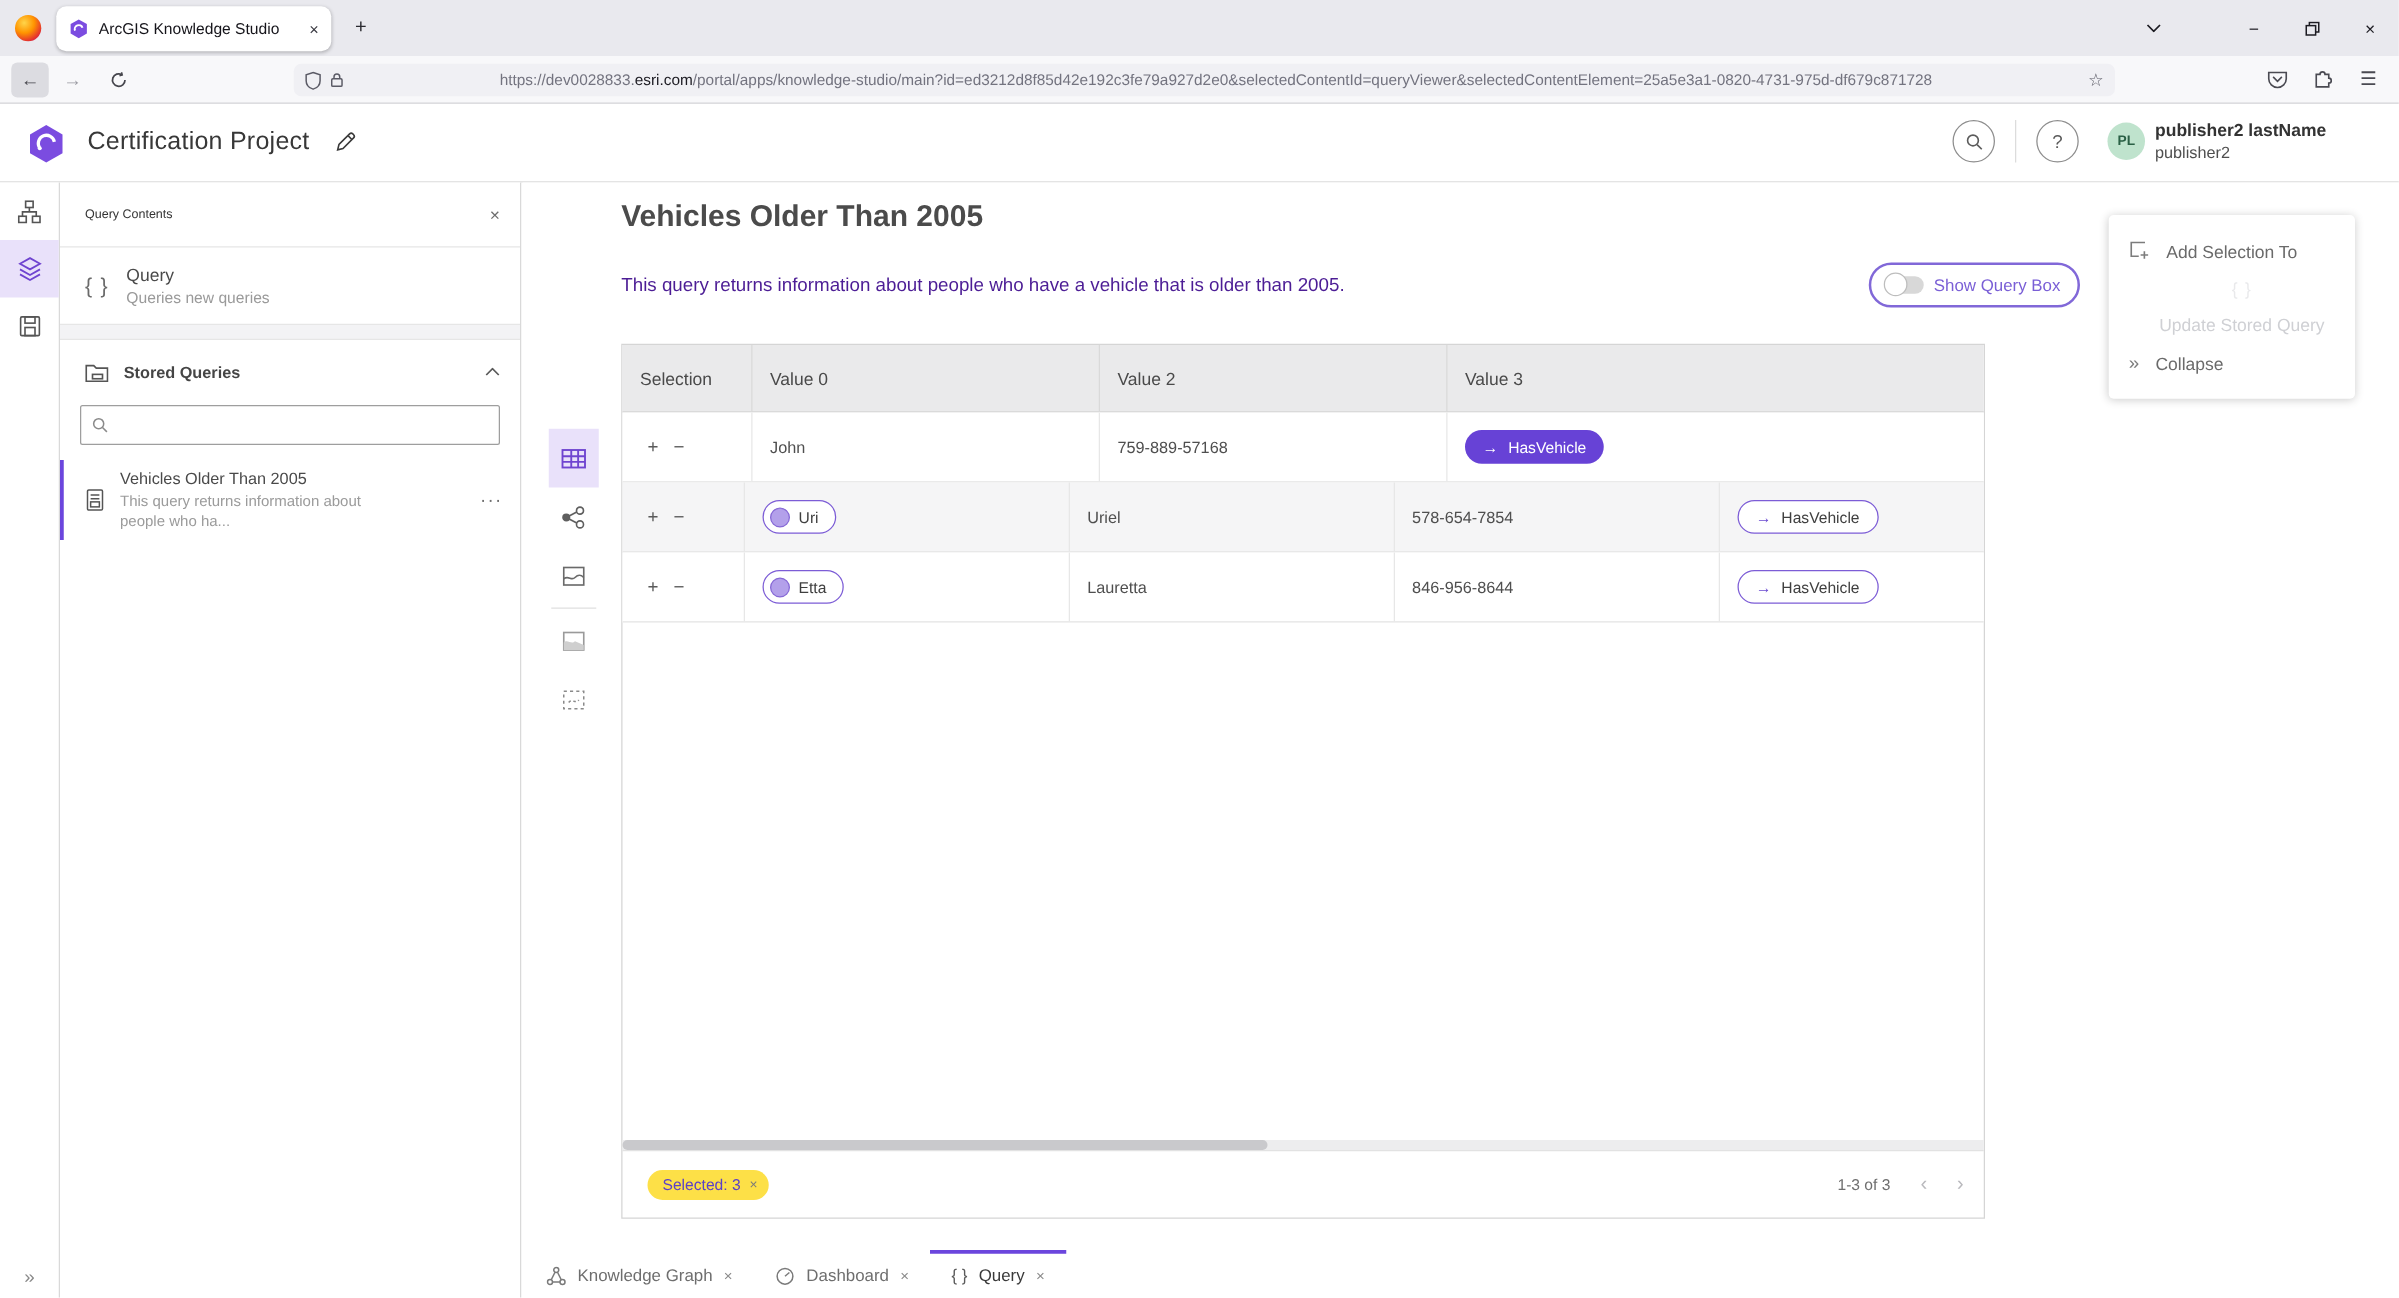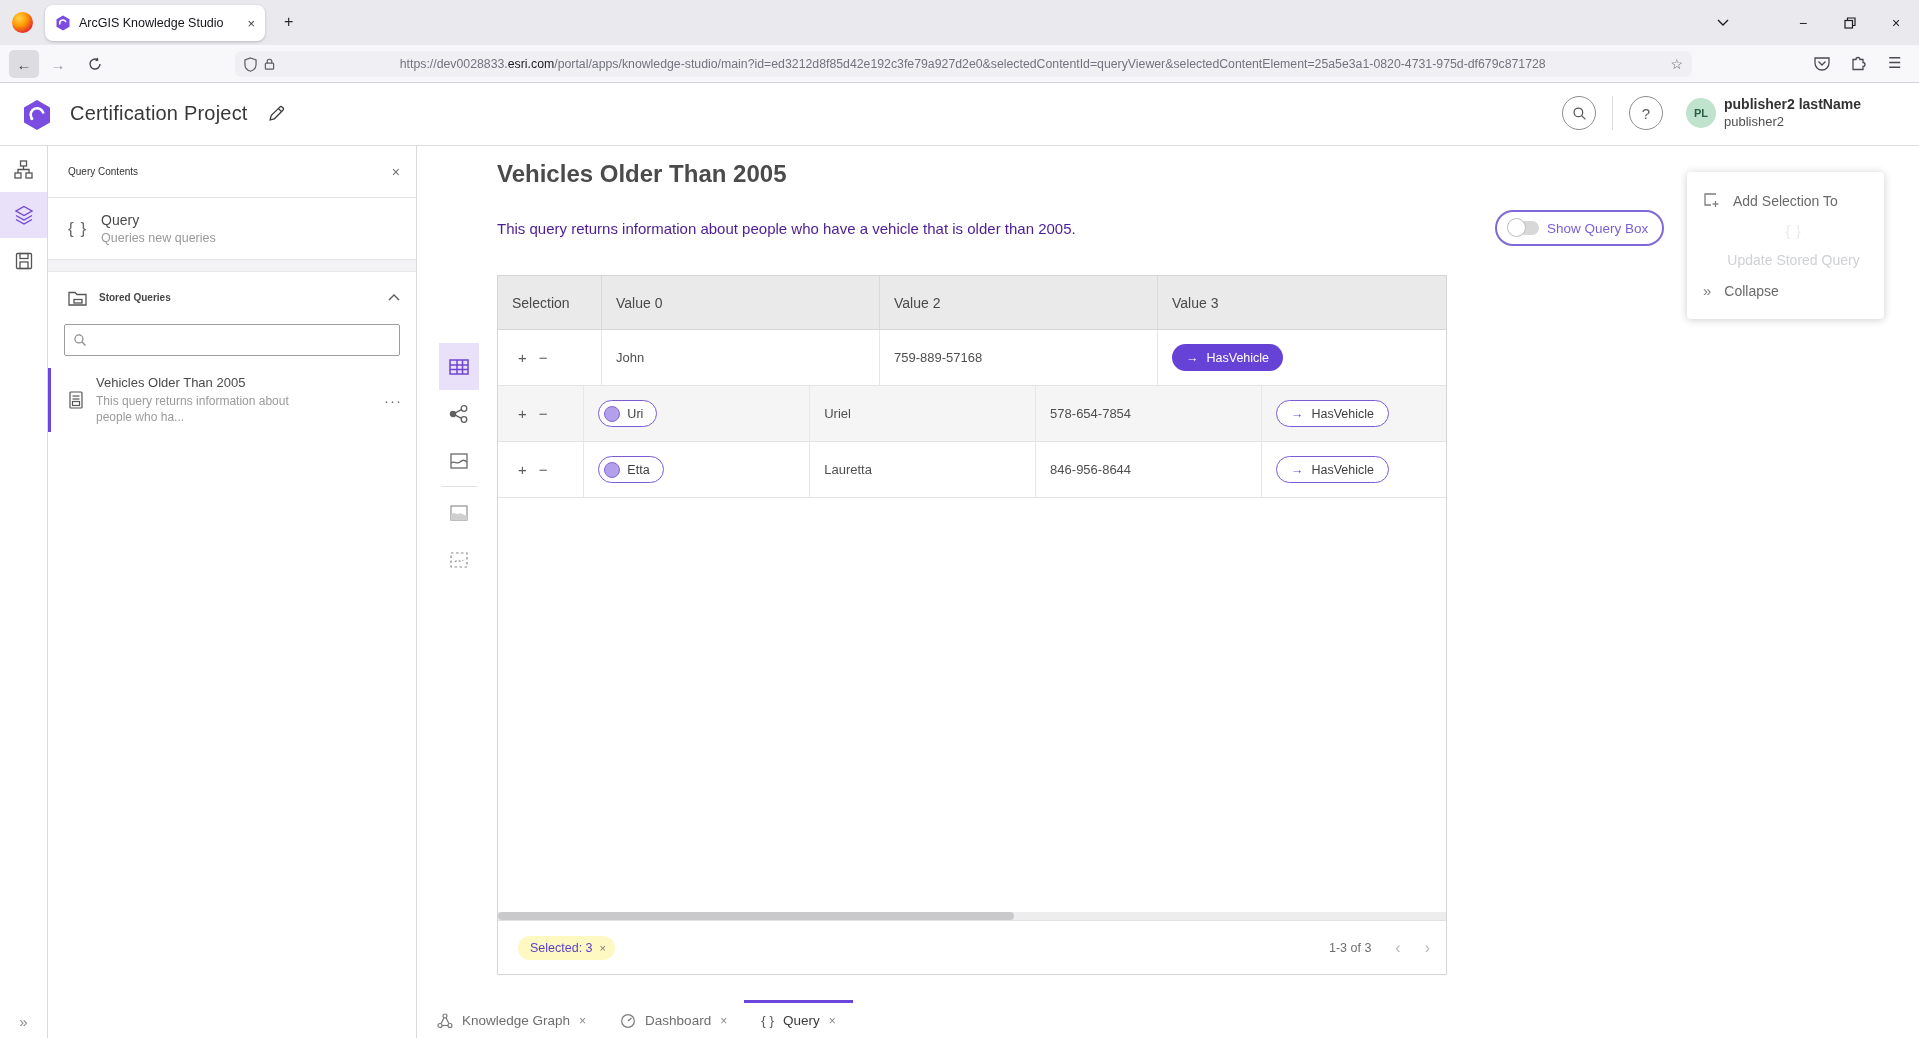--- a/index.html
+++ b/index.html
@@ -62,21 +62,21 @@
                   padding:0 16px 0 20px; }
   .panel-header .t { flex:1; font-size:10px; color:#333; }
   .panel-close { color:#6e6e6e; font-size:14px; }
   .query-item { height:62px; border-bottom:1px solid #e6e6e6; display:flex; align-items:center;
                 gap:14px; padding:0 20px; }
   .braces { font-size:17px; color:#6a6a6a; letter-spacing:1px; }
   .query-item .tt { font-size:14px; color:#4a4a4a; }
   .query-item .st { font-size:12.5px; color:#9a9a9a; margin-top:3px; }
   .panel-band { height:12px; background:#f3f3f5; border-bottom:1px solid #e6e6e6; }
   .stored-header { height:50px; display:flex; align-items:center; gap:12px; padding:0 16px 0 20px; }
-  .stored-header .tt { flex:1; font-size:10px; font-weight:bold; color:#454545; }
+  .stored-header .tt { flex:1; font-size:13px; font-weight:bold; color:#454545; }
   .search-box { margin:2px 16px 0 16px; height:32px; border:1px solid #9e9e9e; border-radius:2px;
                 display:flex; align-items:center; padding:0 8px; gap:6px; background:#fff; }
   .search-box input { border:none; outline:none; flex:1; font-size:13px; background:transparent; }
   .stored-item { margin-top:12px; height:64px; position:relative; display:flex; align-items:center;
                  gap:12px; padding:0 14px 0 20px; }
   .stored-item .sel-bar { position:absolute; left:0; top:0; width:3px; height:100%; background:#6b46dd; }
   .stored-item .tt { font-size:13px; color:#4a4a4a; margin-bottom:3px; }
   .stored-item .dd { font-size:12px; color:#9b9b9b; line-height:1.35; width:200px; }
   .stored-item .more { margin-left:auto; color:#6e6e6e; font-size:15px; letter-spacing:1px; }
 
@@ -90,21 +90,21 @@
   .page-title { position:absolute; left:79px; top:14px; font-size:24px; font-weight:600; color:#4b4b4b; }
   .page-desc { position:absolute; left:79px; top:74px; font-size:15px; color:#4c1d95; }
   .sqb-pill { position:absolute; left:1077px; top:64px; width:169px; height:36px; border:2px solid #8168d8;
               border-radius:18px; display:flex; align-items:center; gap:8px; padding:0 12px; background:#fff; }
   .sqb-toggle { width:30px; height:14px; background:#d8d8d8; border-radius:7px; position:relative; }
   .sqb-knob { position:absolute; left:-2px; top:-3px; width:19px; height:19px; border-radius:50%;
               background:#fff; border:1px solid #bdbdbd; }
   .sqb-label { font-size:13.5px; color:#7a5fd6; }
 
   
-  .grid { position:absolute; left:79px; top:129px; width:950px; height:700px; border:1px solid #d5d5d5; }
+  .grid { position:absolute; left:79px; top:129px; width:1091px; height:700px; border:1px solid #d5d5d5; }
   .g-head { display:flex; height:54px; background:#eaeaeb; border-bottom:1px solid #d5d5d5; }
   .g-head .c { display:flex; align-items:center; padding-left:14px; font-size:14px; color:#4a4a4a;
                border-right:1px solid #d9d9d9; }
   .g-row { display:flex; height:56px; border-bottom:1px solid #e3e3e3; background:#fff; }
   .g-row.alt { background:#f5f5f6; }
   .g-row .c { display:flex; align-items:center; padding-left:14px; font-size:13px; color:#4f4f4f;
               border-right:1px solid #e7e7e7; }
   .c0 { width:104px; } .c1 { width:278px; } .c2 { width:278px; } .c3 { width:278px; }
   .c4 { width:226px; border-right:none !important; }
   .rowctl { display:flex; gap:12px; padding-left:6px; color:#5a5a5a; font-size:15px; }
@@ -119,21 +119,21 @@
             padding:0 14px; font-size:12.5px; }
   .r-pill.solid { background:#6742d6; color:#fff; }
   .r-pill.line { border:1.5px solid #7c5cd6; color:#3f3f3f; background:#fff; }
   .r-pill.line .arr { color:#6a4ad0; }
 
   .hscroll { position:absolute; left:0; right:0; bottom:54px; height:8px; background:#ededee; }
   .hscroll .thumb { width:516px; height:8px; border-radius:4px; background:#c9c9cc; }
   .g-foot { position:absolute; left:0; right:0; bottom:0; height:54px; border-top:1px solid #e2e2e2;
             display:flex; align-items:center; padding:0 16px 0 20px; }
   .sel-chip { display:inline-flex; align-items:center; gap:7px; height:24px; border-radius:12px;
-              background:#fef9c3; color:#5b3fc8; font-size:12.5px; padding:0 9px 0 12px; }
+              background:#fde047; color:#5b3fc8; font-size:12.5px; padding:0 9px 0 12px; }
   .sel-chip .x { color:#7a7a7a; font-size:11px; }
   .pager { margin-left:auto; display:flex; align-items:center; gap:24px; }
   .pager .info { font-size:12.5px; color:#6f6f6f; }
   .pager .nav { color:#b9b9bd; font-size:16px; }
 
   
   .bottom-tabs { position:absolute; left:0; bottom:0; height:38px; display:flex; padding-left:2px; }
   .btab { display:flex; align-items:center; gap:9px; padding:0 17px; border-top:3px solid transparent;
           color:#6e6e6e; font-size:13.5px; }
   .btab.active { border-top-color:#6b46dd; color:#3a3a3a; }

